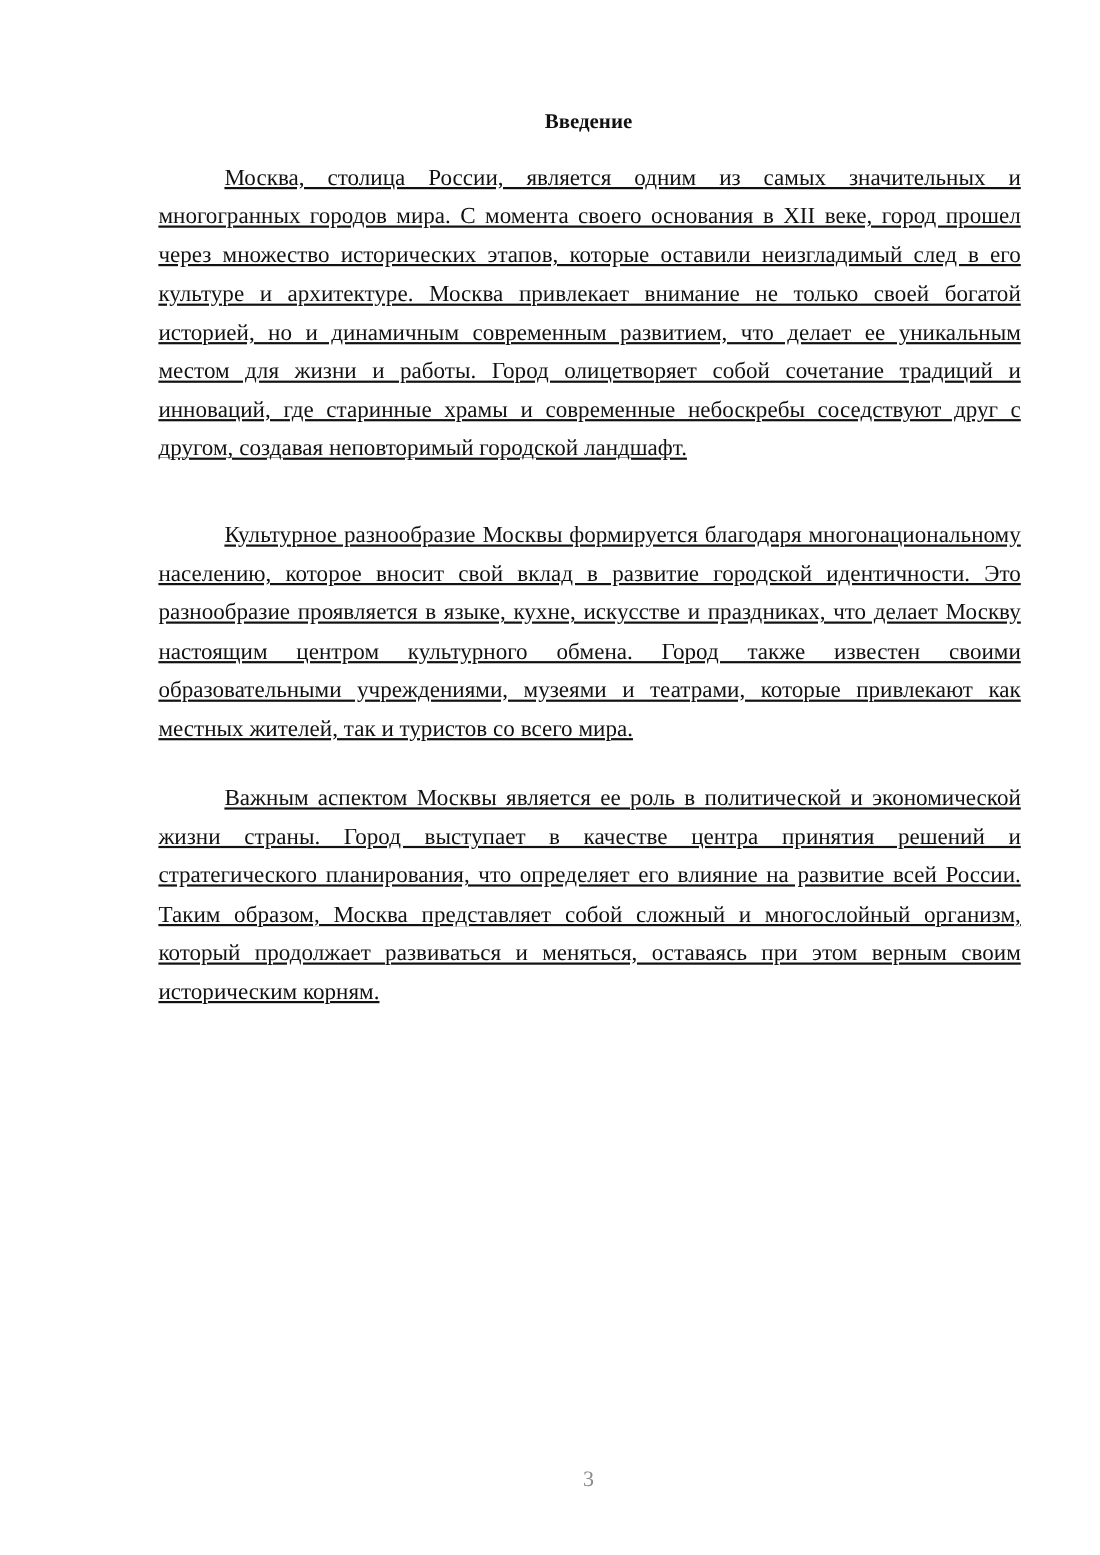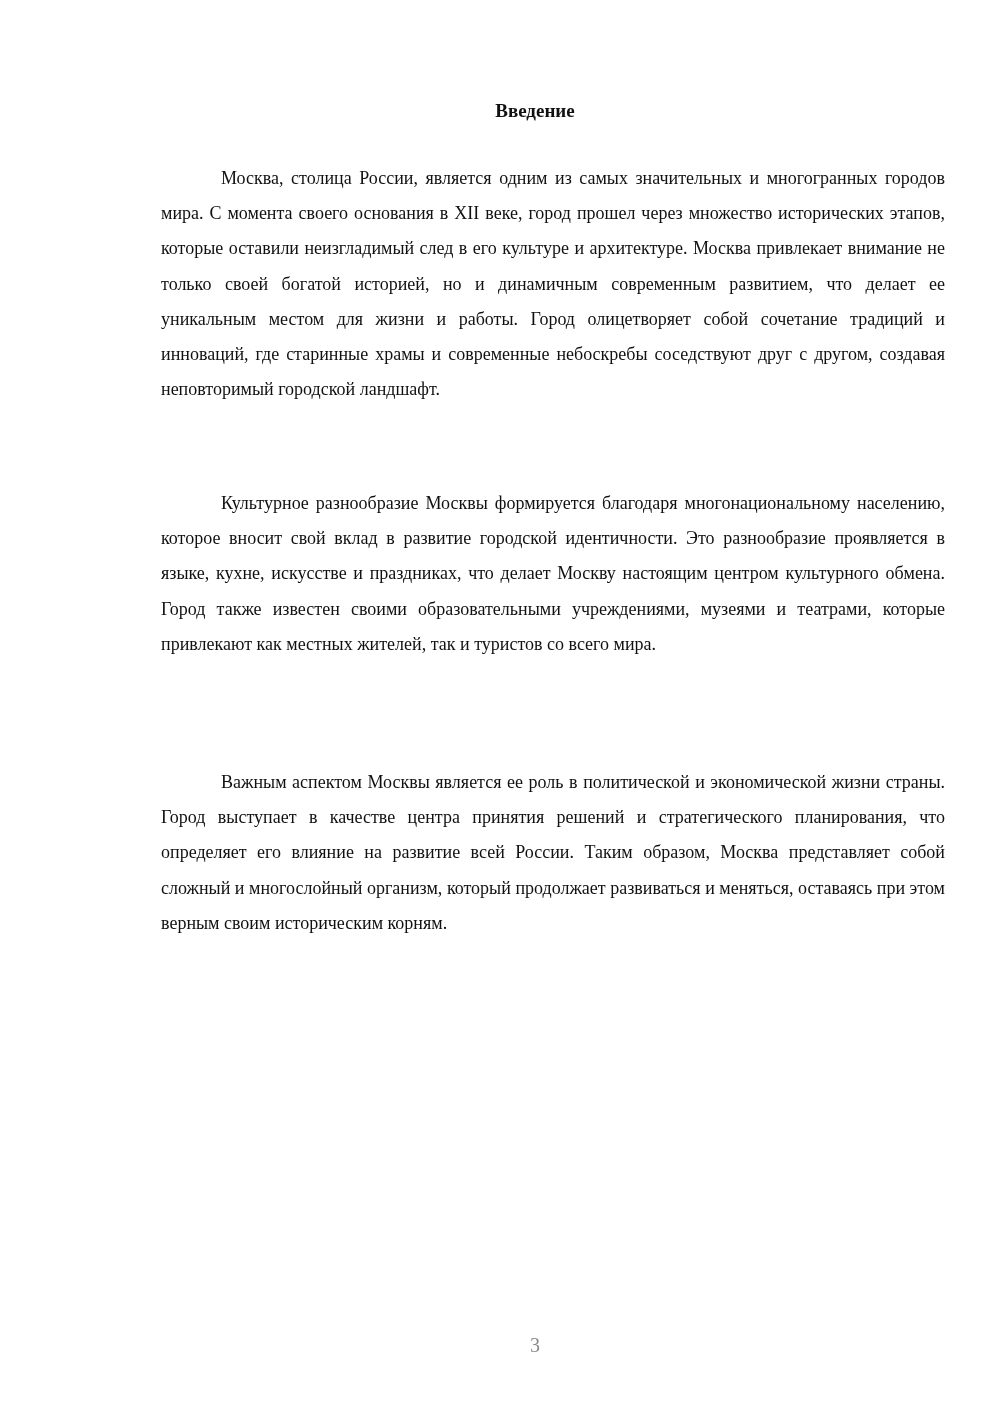--- a/index.html
+++ b/index.html
@@ -8,26 +8,26 @@
     position: absolute; left: 0; top: 0; width: 1000px; height: 1414px;
     background: #ffffff; color: #111111;
     font-family: "Liberation Serif", "DejaVu Serif", serif;
   }
   .title {
     position: absolute; top: 99px; left: 0; width: 1070px;
     text-align: center; font-weight: bold; font-size: 19px; line-height: 24px;
   }
   .para {
     position: absolute; left: 144px; width: 784px;
-    font-size: 18px; line-height: 35.2px;
-    text-align: justify; text-indent: 60px; margin: 17px;
+    font-size: 21px; line-height: 35.2px;
+    text-align: justify; text-indent: 60px; margin: 0; text-decoration: underline;
   }
   .p1 { top: 144px; }
   .p2 { top: 469px; }
-  .p3 { top: 748px; }
+  .p3 { top: 708px; }
   .page-number {
     position: absolute; top: 1334px; left: 0; width: 1070px;
     text-align: center; font-size: 20px; color: #8a8a8a;
   }
 </style>
 </head>
 <body>
 
 <div class="page">
   <div class="title">Введение</div>

